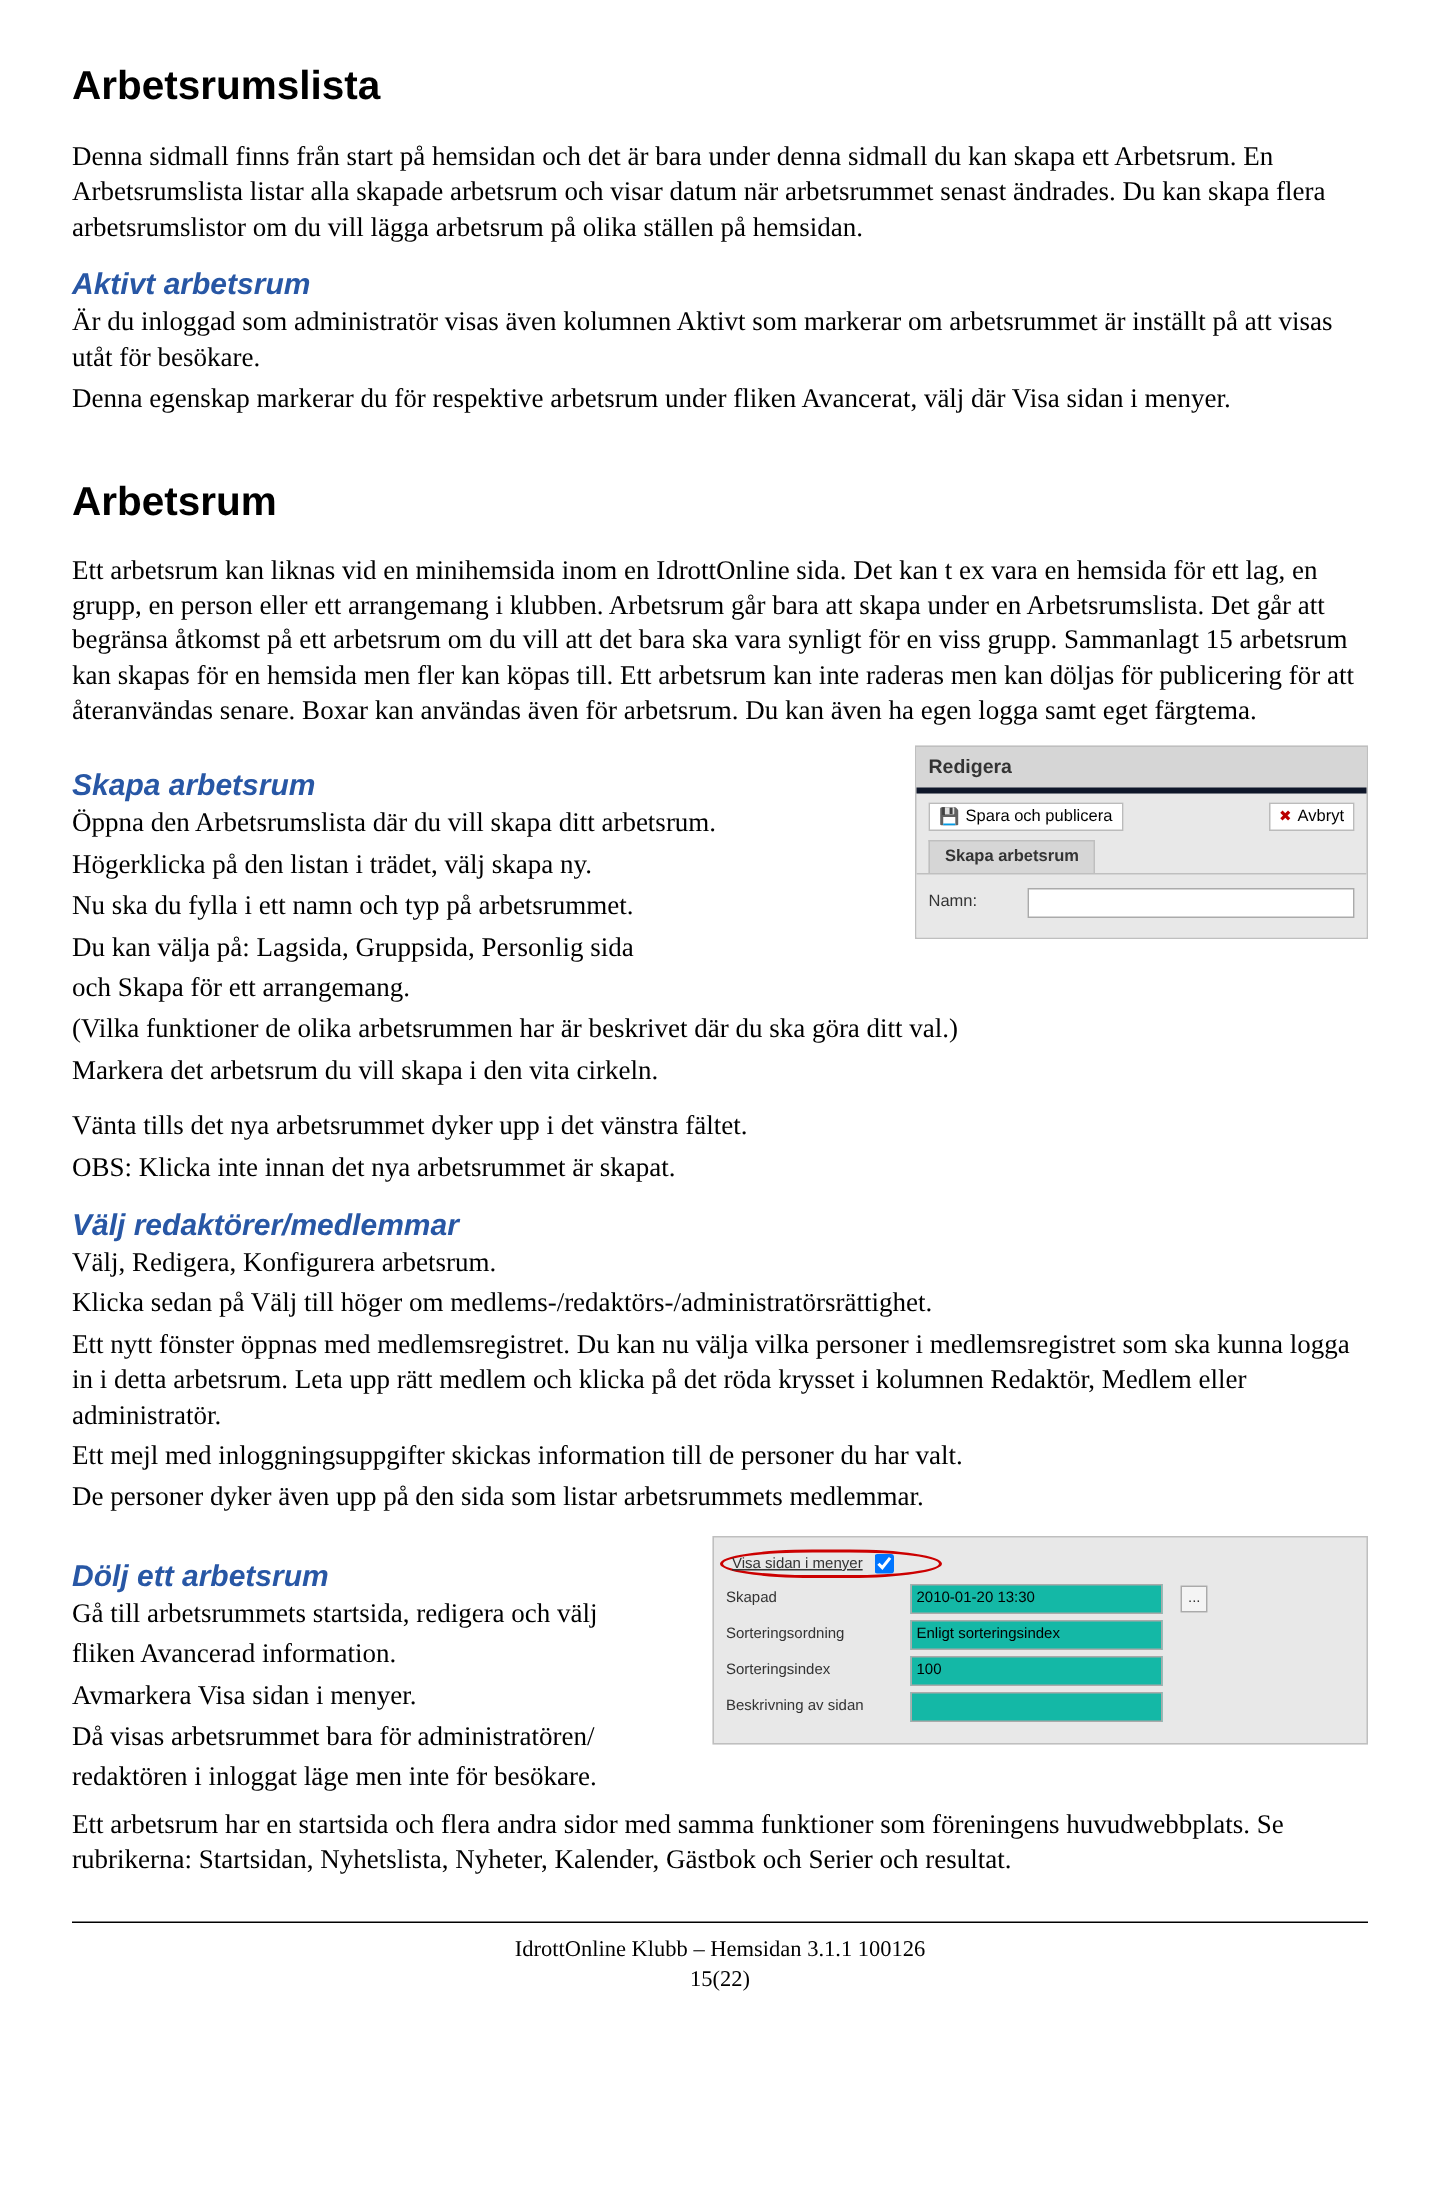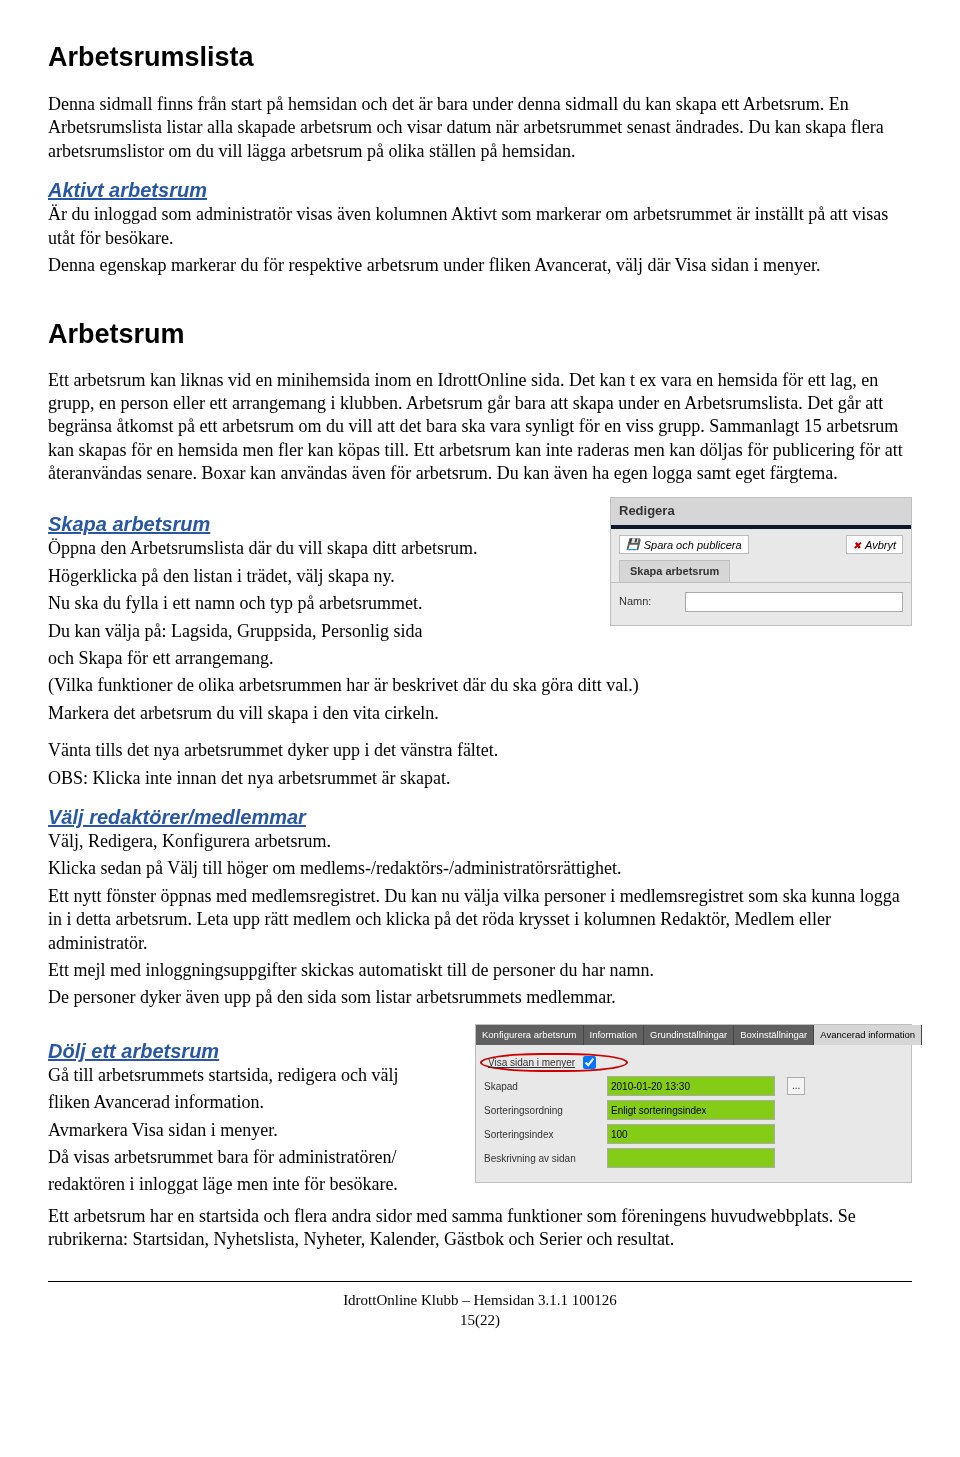--- a/index.html
+++ b/index.html
@@ -25,21 +25,20 @@
     font-size: 27px;
     margin: 40px 0 16px 0;
   }
   h3.sub-it {
     font-family: Arial, Helvetica, sans-serif;
     font-weight: bold;
     font-style: italic;
     color: #2857a5;
     font-size: 20px;
     margin: 14px 0 0 0;
-    text-decoration: underline;
   }
   p {
     margin: 0 0 4px 0;
   }
   .block {
     margin-bottom: 12px;
   }
   .two-col {
     display: flex;
     align-items: flex-start;
@@ -71,24 +70,23 @@
     padding: 6px 8px;
     gap: 8px;
   }
   .ui-panel button.ghost {
     font-family: inherit;
     font-size: 11px;
     border: 1px solid #bbb;
     background: #fff;
     padding: 2px 6px;
     display: inline-flex;
-    align-items: flex-end;
+    align-items: flex-start;
     gap: 4px;
     cursor: pointer;
-    font-style: italic;
   }
   .ui-panel .tab {
     background: #d6d6d6;
     border: 1px solid #bfbfbf;
     border-bottom: none;
     display: inline-block;
     padding: 3px 10px;
     font-weight: bold;
     margin-left: 8px;
     font-size:11px;
@@ -168,21 +166,21 @@
   }
   .ui-tabs .flbl {
     width: 115px;
     font-size: 10px;
   }
   .ui-tabs input[type=text], .ui-tabs select {
     border: 1px solid #aaa;
     height: 16px;
     font-size: 10px;
     padding: 1px 3px;
-    background: #84cc16;
+    background: #14b8a6;
     width: 160px;
   }
   .ui-tabs input[type=checkbox]{
     margin:0;
   }
   .red-ellipse {
     border: 2px solid #c00;
     border-radius: 50% / 60%;
     padding: 1px 30px 1px 6px;
     margin-left:-4px;
@@ -268,42 +266,34 @@
 <p>(Vilka funktioner de olika arbetsrummen har är beskrivet där du ska göra ditt val.)</p>
 <p class="block">Markera det arbetsrum du vill skapa i den vita cirkeln.</p>
 
 <p style="margin-top:14px">Vänta tills det nya arbetsrummet dyker upp i det vänstra fältet.</p>
 <p class="block">OBS: Klicka inte innan det nya arbetsrummet är skapat.</p>
 
 <h3 class="sub-it">Välj redaktörer/medlemmar</h3>
 <p>Välj, Redigera, Konfigurera arbetsrum.</p>
 <p>Klicka sedan på Välj till höger om medlems-/redaktörs-/administratörsrättighet.</p>
 <p>Ett nytt fönster öppnas med medlemsregistret. Du kan nu välja vilka personer i medlemsregistret som ska kunna logga in i detta arbetsrum. Leta upp rätt medlem och klicka på det röda krysset i kolumnen Redaktör, Medlem eller administratör.</p>
-<p>Ett mejl med inloggningsuppgifter skickas automatiskt till de personer du har namn.</p>
+<p>Ett mejl med inloggningsuppgifter skickas information till de personer du har valt.</p>
 <p class="block">De personer dyker även upp på den sida som listar arbetsrummets medlemmar.</p>
 
 <div class="two-col" style="margin-top:14px">
   <div class="text">
     <h3 class="sub-it">Dölj ett arbetsrum</h3>
     <p>Gå till arbetsrummets startsida, redigera och välj</p>
     <p>fliken Avancerad information.</p>
     <p>Avmarkera Visa sidan i menyer.</p>
     <p>Då visas arbetsrummet bara för administratören/</p>
     <p>redaktören i inloggat läge men inte för besökare.</p>
   </div>
 
   <div class="ui-tabs">
-    <div class="tabstrip">
-      <span>Konfigurera arbetsrum</span>
-      <span>Information</span>
-      <span>Grundinställningar</span>
-      <span>Boxinställningar</span>
-      <span class="active">Avancerad information</span>
-      <span>Genväg i extern</span>
-    </div>
     <div class="body">
       <div class="frow">
         <span class="red-ellipse">
           <span class="flbl" style="width:auto">Visa sidan i menyer</span>
           <input type="checkbox" checked="" style="">
         </span>
       </div>
       <div class="frow">
         <span class="flbl">Skapad</span>
         <input type="text" value="2010-01-20 13:30" style="">

